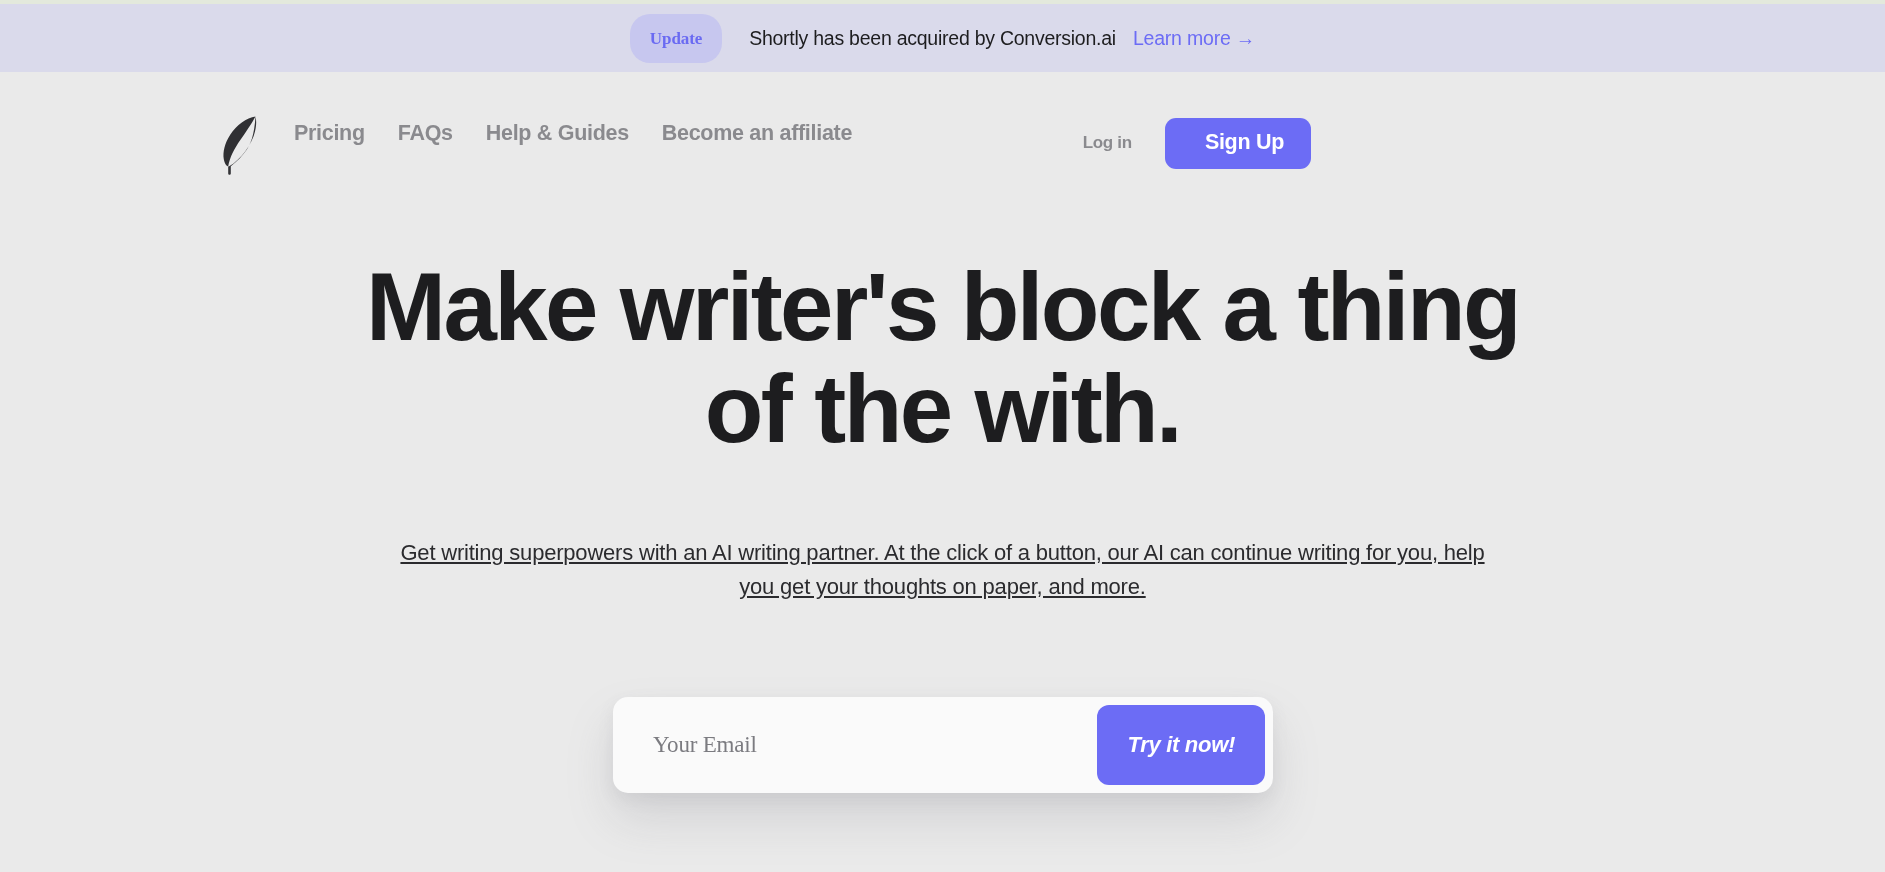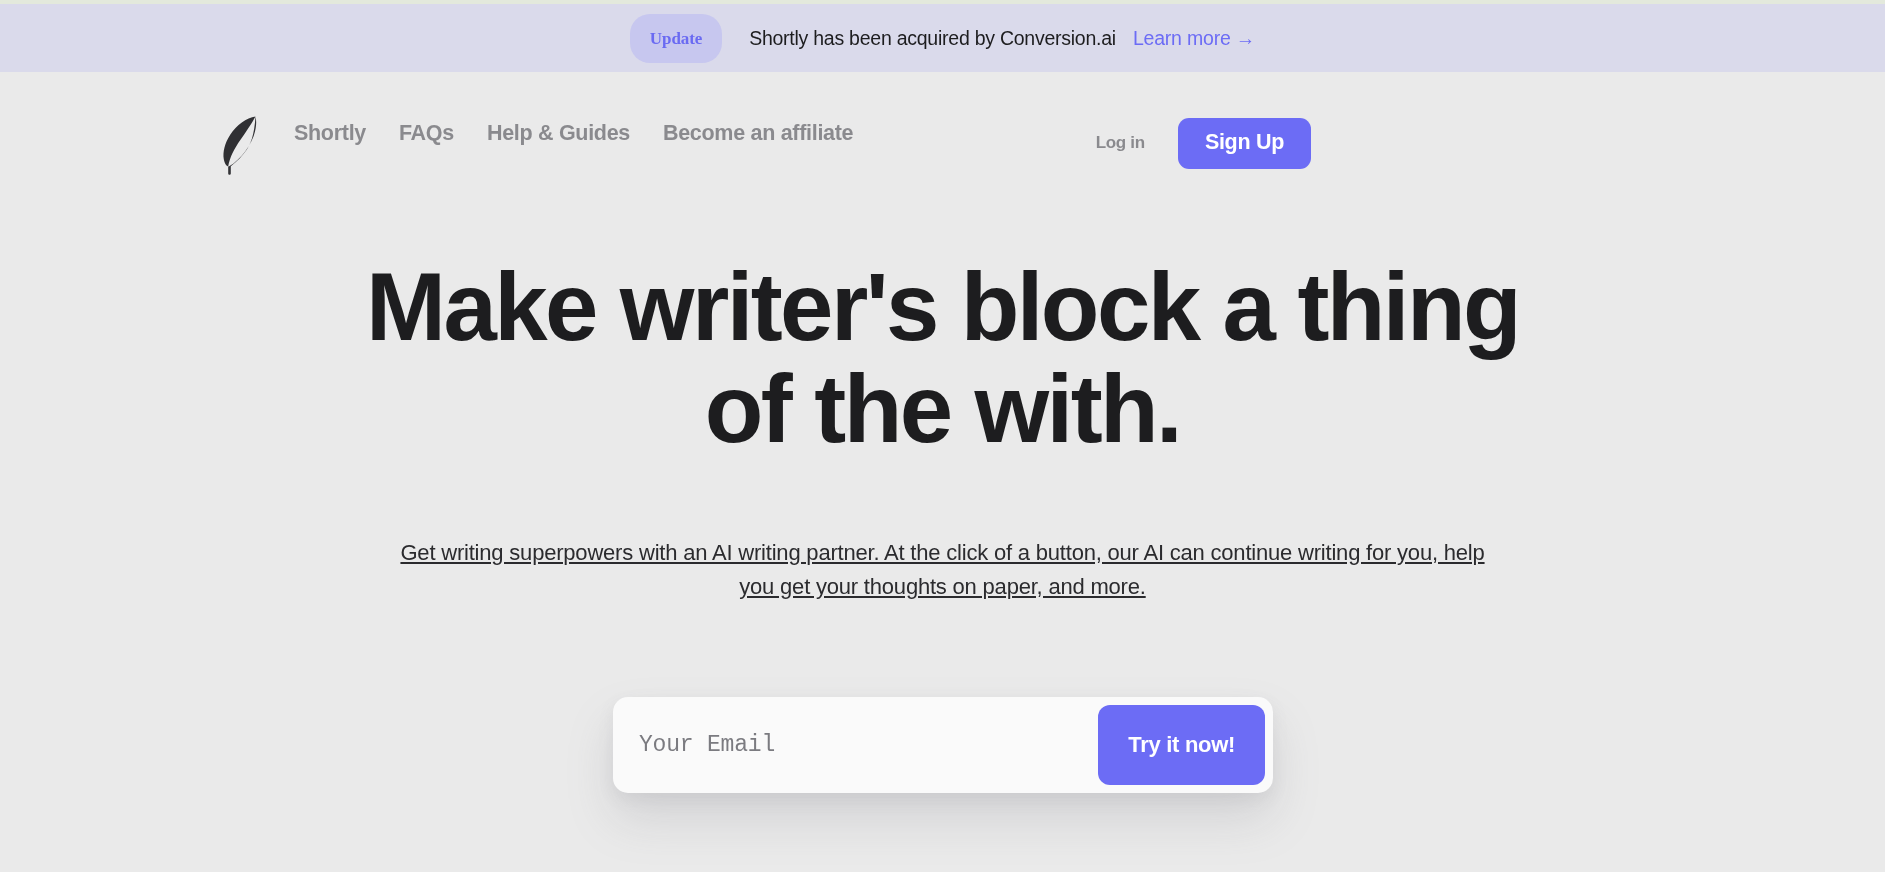--- a/index.html
+++ b/index.html
@@ -144,21 +144,21 @@
 
   .signup-btn {
     background: #6c6cf5;
     color: #ffffff;
     font-family: "Liberation Sans", sans-serif;
     font-size: 21.5px;
     font-weight: bold;
     letter-spacing: -0.3px;
     border: none;
     border-radius: 11px;
-    padding: 14px 27px 15px 27px;
+    padding: 14px 27px 15px 40px;
     line-height: 1;
     cursor: pointer;
     white-space: nowrap;
   }
 
   
   .hero {
     position: absolute;
     top: 190px; left: 0;
     width: 1885px;
@@ -206,25 +206,25 @@
     display: flex;
     align-items: center;
   }
 
   .email-input {
     flex: 1;
     height: 96px;
     border: none;
     outline: none;
     background: transparent;
-    font-family: Liberation Mono, monospace;
+    font-family: Liberation Serif, serif;
     font-size: 23px;
     color: #3d3d42;
     letter-spacing: -0.2px;
-    padding: 0 24px 0 26px;
+    padding: 0 24px 0 40px;
     border-radius: 15px;
   }
   .email-input::placeholder {
     color: #7b7b80;
     opacity: 1;
   }
 
   .try-btn {
     position: absolute;
     right: 8px;
@@ -234,20 +234,21 @@
     color: #ffffff;
     font-family: "Liberation Sans", sans-serif;
     font-size: 22px;
     font-weight: bold;
     letter-spacing: -0.3px;
     border: none;
     border-radius: 12px;
     padding: 0 30px;
     cursor: pointer;
     white-space: nowrap;
+    font-style: italic;
   }
 </style>
 </head>
 <body>
 
 <div class="page">
 
   <div class="top-strip"></div>
 
   <div class="banner">
@@ -261,21 +262,21 @@
   <nav class="nav">
 
     <div class="logo">
       <svg viewBox="0 0 46 62" xmlns="http://www.w3.org/2000/svg" aria-hidden="true">
         <path d="M36.5 3.5 C38.5 12 36 23 29.5 33.5 C25 40.8 19.5 46.5 14.8 50.2 C12.2 52.2 10.2 53.3 9.2 53.6 L9.2 60.5 C9.2 61.3 9.8 61.8 10.5 61.8 C11.2 61.8 11.8 61.3 11.8 60.5 L11.8 53.2 C15.8 50.4 21.5 45.2 26.2 38.8 C31.8 31.2 35.2 22.6 36.5 3.5 Z" fill="#333336"></path>
         <path d="M36.5 3.5 C33.2 9.5 27.8 17.8 21.5 26.8 C15.2 35.8 10.8 44.2 9.2 53.6 C7.2 52.8 5.5 50.2 4.8 46.2 C3.6 39.2 5.8 30.2 11.2 21.8 C17.5 12 27.5 5 36.5 3.5 Z" fill="#303033"></path>
       </svg>
     </div>
 
     <div class="nav-links">
-      <a href="#" class="nav-link">Shortly</a>
+      <a href="#" class="nav-link">Pricing</a>
       <a href="#" class="nav-link">FAQs</a>
       <a href="#" class="nav-link">Help &amp; Guides</a>
       <a href="#" class="nav-link">Become an affiliate</a>
     </div>
 
     <div class="nav-right">
       <a href="#" class="login-link">Log in</a>
       <button class="signup-btn">Sign Up</button>
     </div>
 

